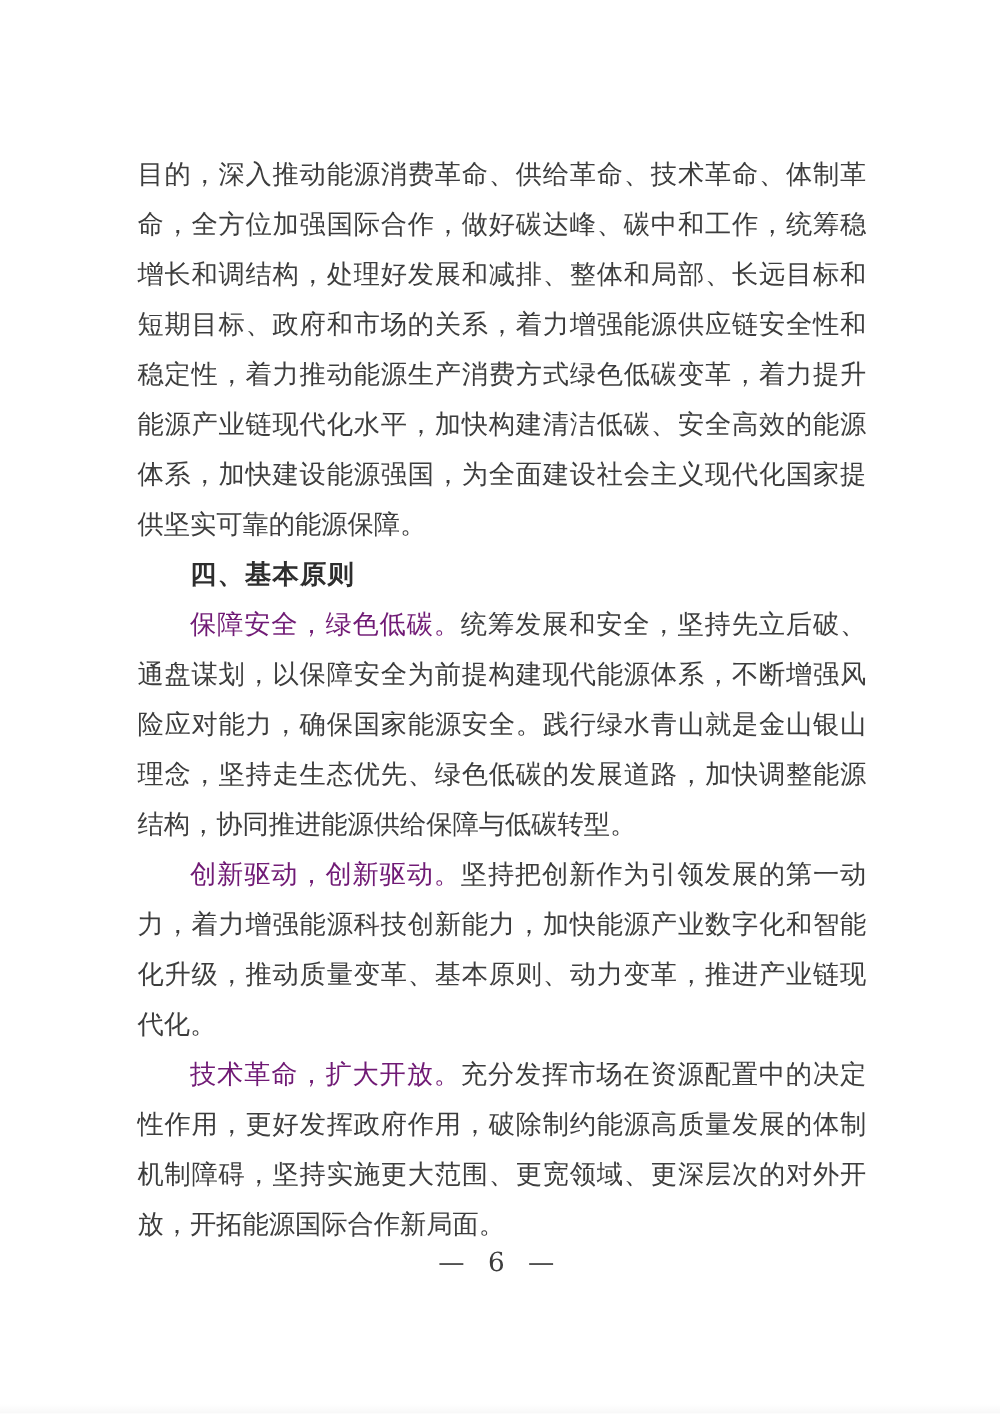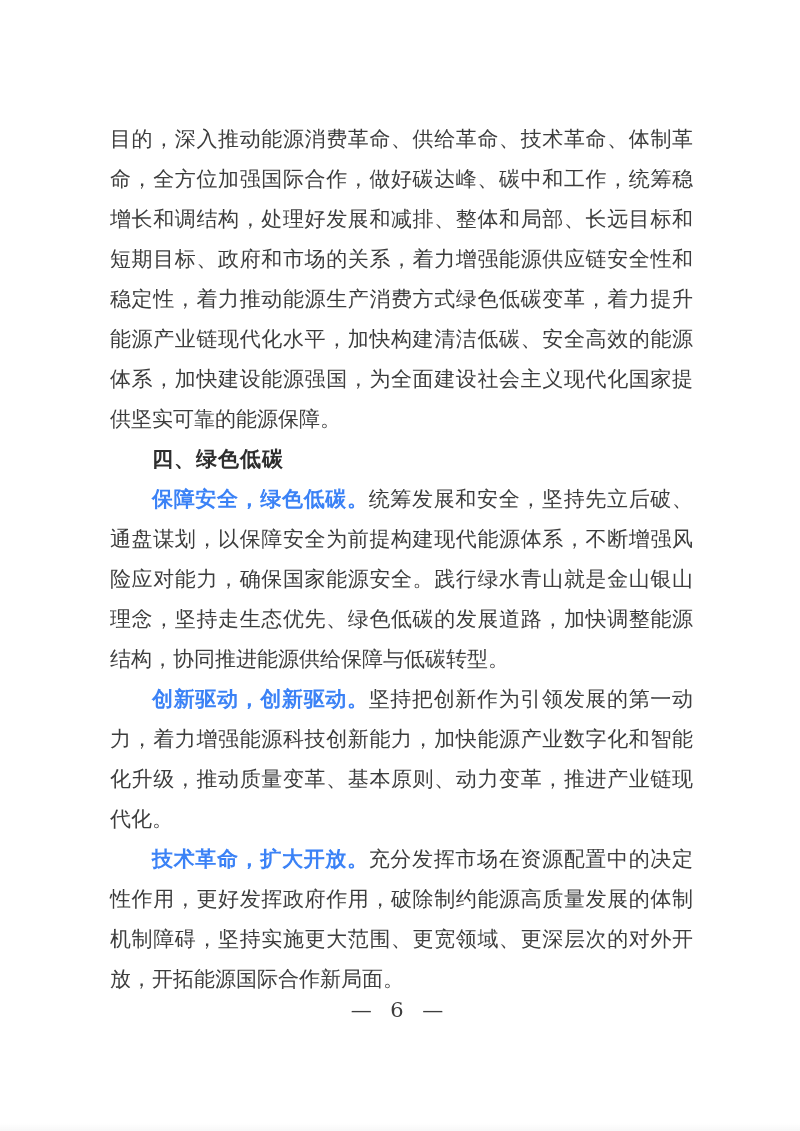--- a/index.html
+++ b/index.html
@@ -39,22 +39,22 @@
     padding: 0;
     text-indent: 2em;
     font-family: "DejaVu Sans", "Liberation Sans", sans-serif;
     font-weight: 700;
     font-size: 21px;
     line-height: 40px;
     color: #2e2e2e;
     letter-spacing: 1px;
   }
   .paragraph-lead {
-    font-weight: 700;
-    color: #3b82f6;
+    font-weight: 400;
+    color: #701a75;
   }
   .page-number {
     position: absolute;
     left: 0;
     top: 998px;
     width: 100%;
     text-align: center;
     font-family: "DejaVu Serif", "Liberation Serif", serif;
     font-size: 21px;
     color: #3d3d3d;
@@ -74,21 +74,21 @@
 <body>
 
 <div class="page">
 
   <div class="text-column">
 
     <p class="body-paragraph">
       <span>目的，深入推动能源消费革命、供给革命、技术革命、体制革命，全方位加强国际合作，做好碳达峰、碳中和工作，统筹稳增长和调结构，处理好发展和减排、整体和局部、长远目标和短期目标、政府和市场的关系，着力增强能源供应链安全性和稳定性，着力推动能源生产消费方式绿色低碳变革，着力提升能源产业链现代化水平，加快构建清洁低碳、安全高效的能源体系，加快建设能源强国，为全面建设社会主义现代化国家提供坚实可靠的能源保障。</span>
     </p>
 
-    <h2 class="section-heading">四、绿色低碳</h2>
+    <h2 class="section-heading">四、基本原则</h2>
 
     <p class="body-paragraph indented">
       <strong class="paragraph-lead">保障安全，绿色低碳。</strong><span>统筹发展和安全，坚持先立后破、通盘谋划，以保障安全为前提构建现代能源体系，不断增强风险应对能力，确保国家能源安全。践行绿水青山就是金山银山理念，坚持走生态优先、绿色低碳的发展道路，加快调整能源结构，协同推进能源供给保障与低碳转型。</span>
     </p>
 
     <p class="body-paragraph indented">
       <strong class="paragraph-lead">创新驱动，创新驱动。</strong><span>坚持把创新作为引领发展的第一动力，着力增强能源科技创新能力，加快能源产业数字化和智能化升级，推动质量变革、基本原则、动力变革，推进产业链现代化。</span>
     </p>
 
     <p class="body-paragraph indented">

